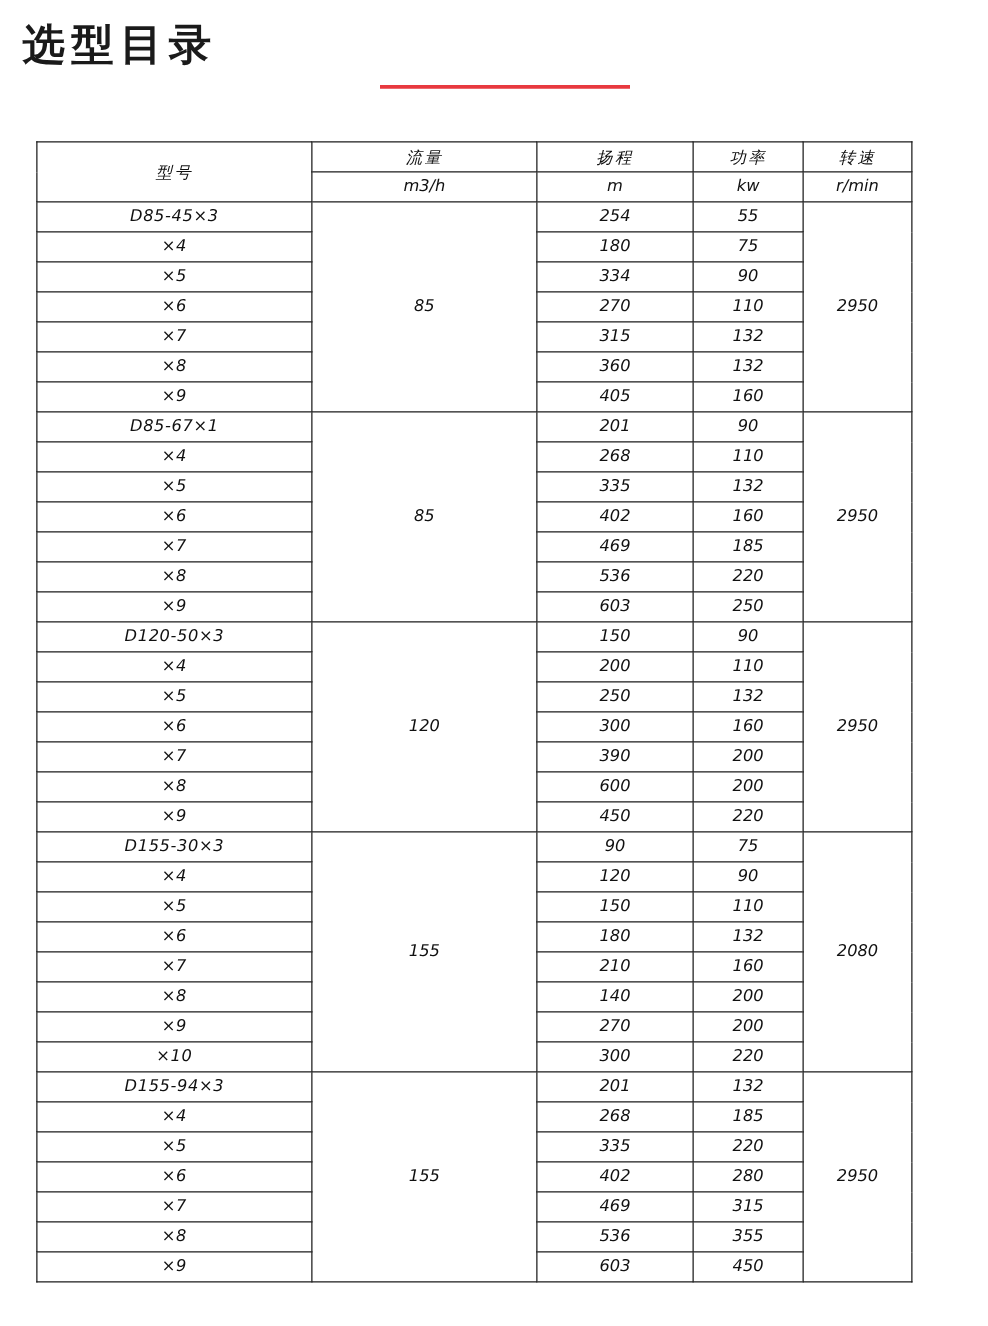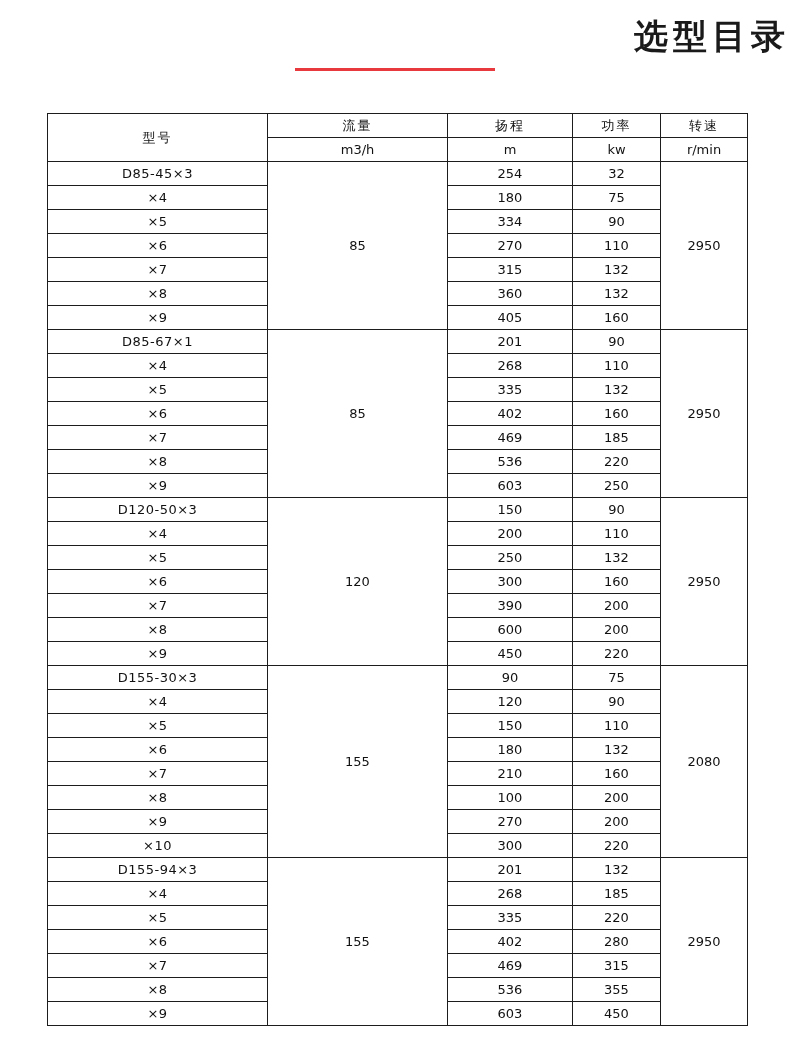--- a/index.html
+++ b/index.html
@@ -14,39 +14,41 @@
     color: #111111;
     overflow: hidden;
   }
   .page {
     width: 790px;
     height: 1061px;
     position: relative;
     box-sizing: border-box;
   }
   .title-block {
-    text-align: right;
+    text-align: left;
     padding-top: 14px;
+    padding-left: 18px;
   }
   .title {
     font-family: "DejaVu Sans", sans-serif;
     font-size: 34px;
     font-weight: bold;
     letter-spacing: 5px;
     color: #1a1a1a;
     line-height: 1.3;
   }
   .title-rule {
     width: 200px;
     height: 3px;
     background: #e8393f;
     margin: 10px auto 0 auto;
   }
   .table-wrap {
-    margin: 42px 45px 0 47px;
+    margin: 42px 45px 0 29px;
+    font-style: italic;
   }
   table.spec {
     border-collapse: collapse;
     width: 700px;
     table-layout: fixed;
   }
   table.spec td, table.spec th {
     border: 1px solid #1d1d1d;
     text-align: center;
     font-family: "DejaVu Sans", sans-serif;
@@ -115,21 +117,21 @@
           <tr class="hdr-unit">
             <td>m3/h</td>
             <td>m</td>
             <td>kw</td>
             <td>r/min</td>
           </tr>
           <tr class="group-sep tall">
             <td class="model-cell">D85-45×3</td>
             <td rowspan="7" class="merged">85</td>
             <td>254</td>
-            <td>32</td>
+            <td>55</td>
             <td rowspan="7" class="merged">2950</td>
           </tr>
           <tr>
             <td class="model-cell">×4</td>
             <td>180</td>
             <td>75</td>
           </tr>
           <tr>
             <td class="model-cell">×5</td>
             <td>334</td>
@@ -251,21 +253,21 @@
             <td>180</td>
             <td>132</td>
           </tr>
           <tr>
             <td class="model-cell">×7</td>
             <td>210</td>
             <td>160</td>
           </tr>
           <tr>
             <td class="model-cell">×8</td>
-            <td>100</td>
+            <td>140</td>
             <td>200</td>
           </tr>
           <tr>
             <td class="model-cell">×9</td>
             <td>270</td>
             <td>200</td>
           </tr>
           <tr>
             <td class="model-cell">×10</td>
             <td>300</td>

